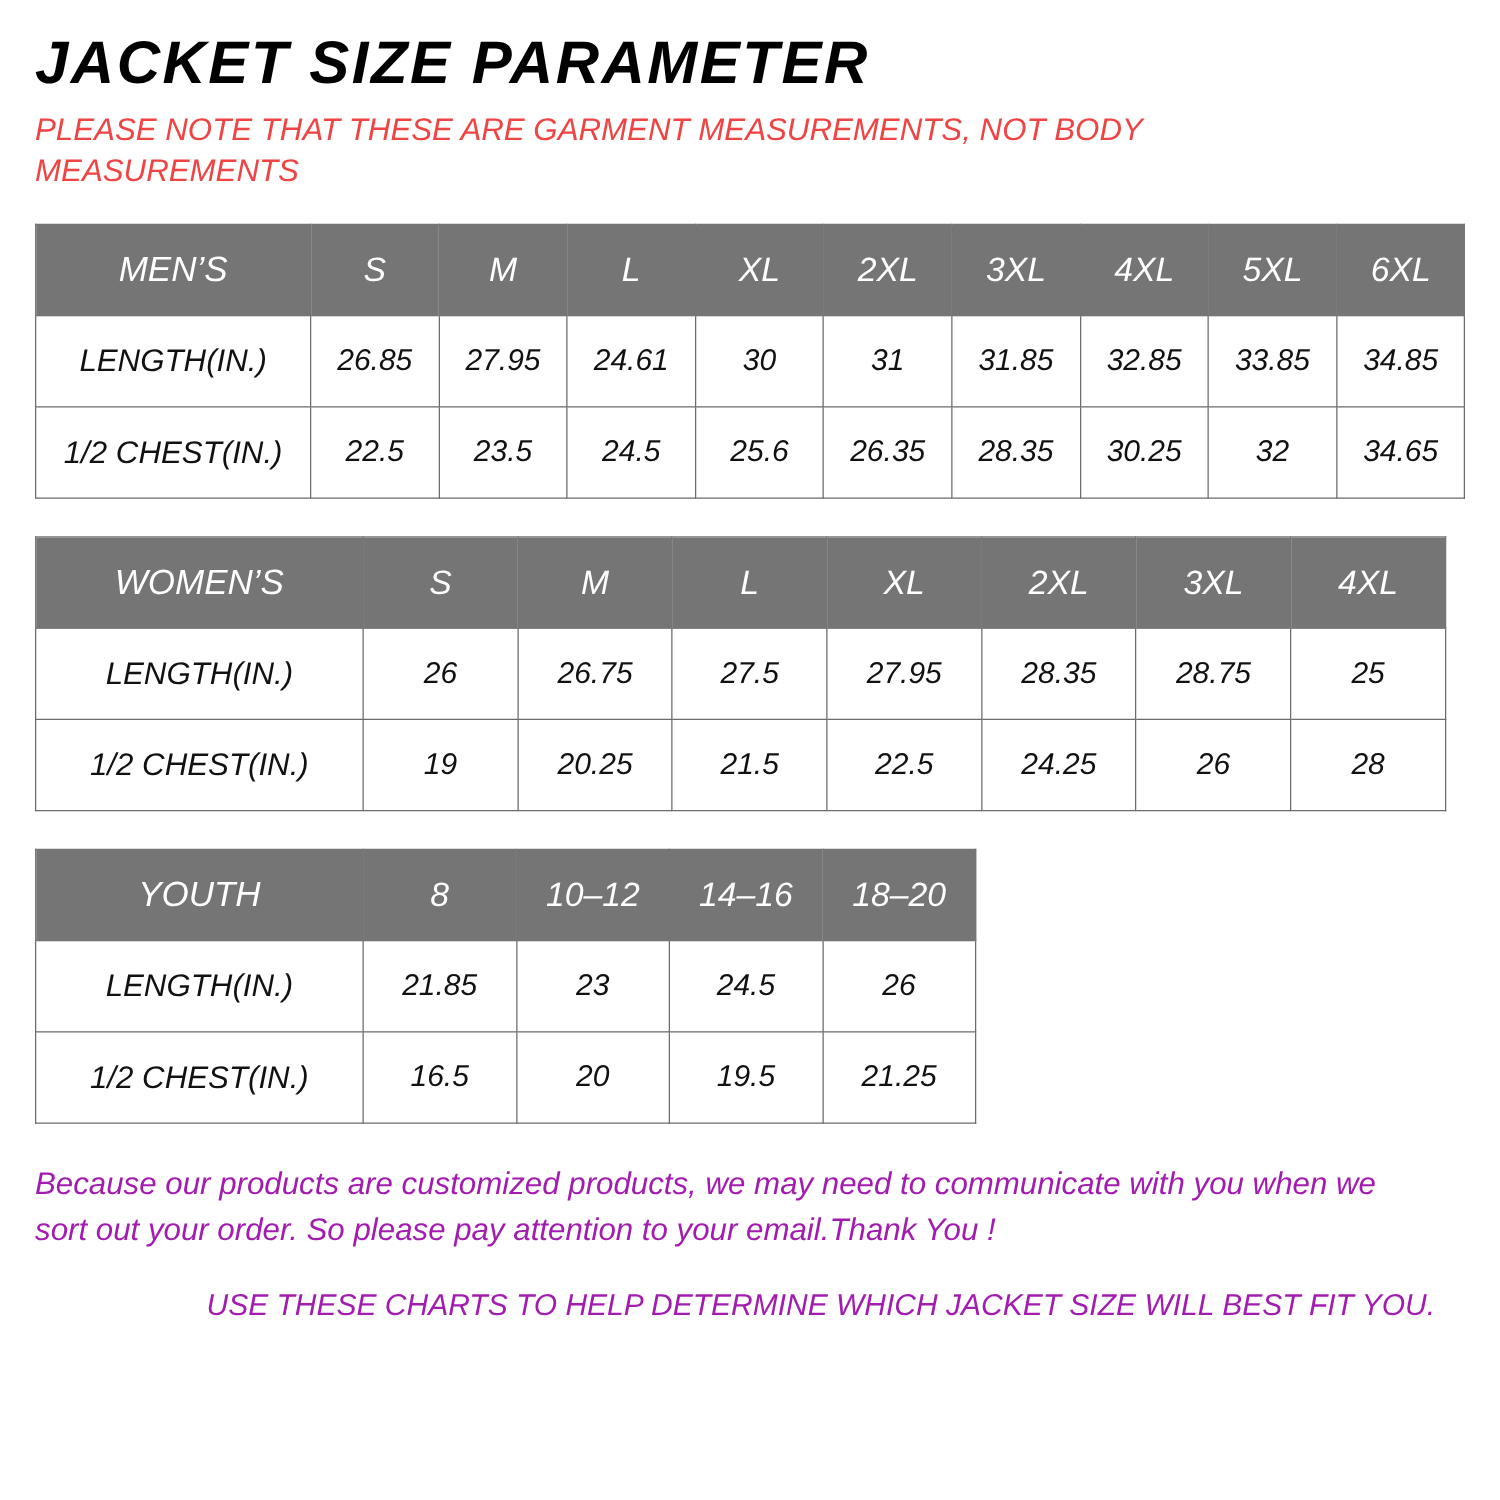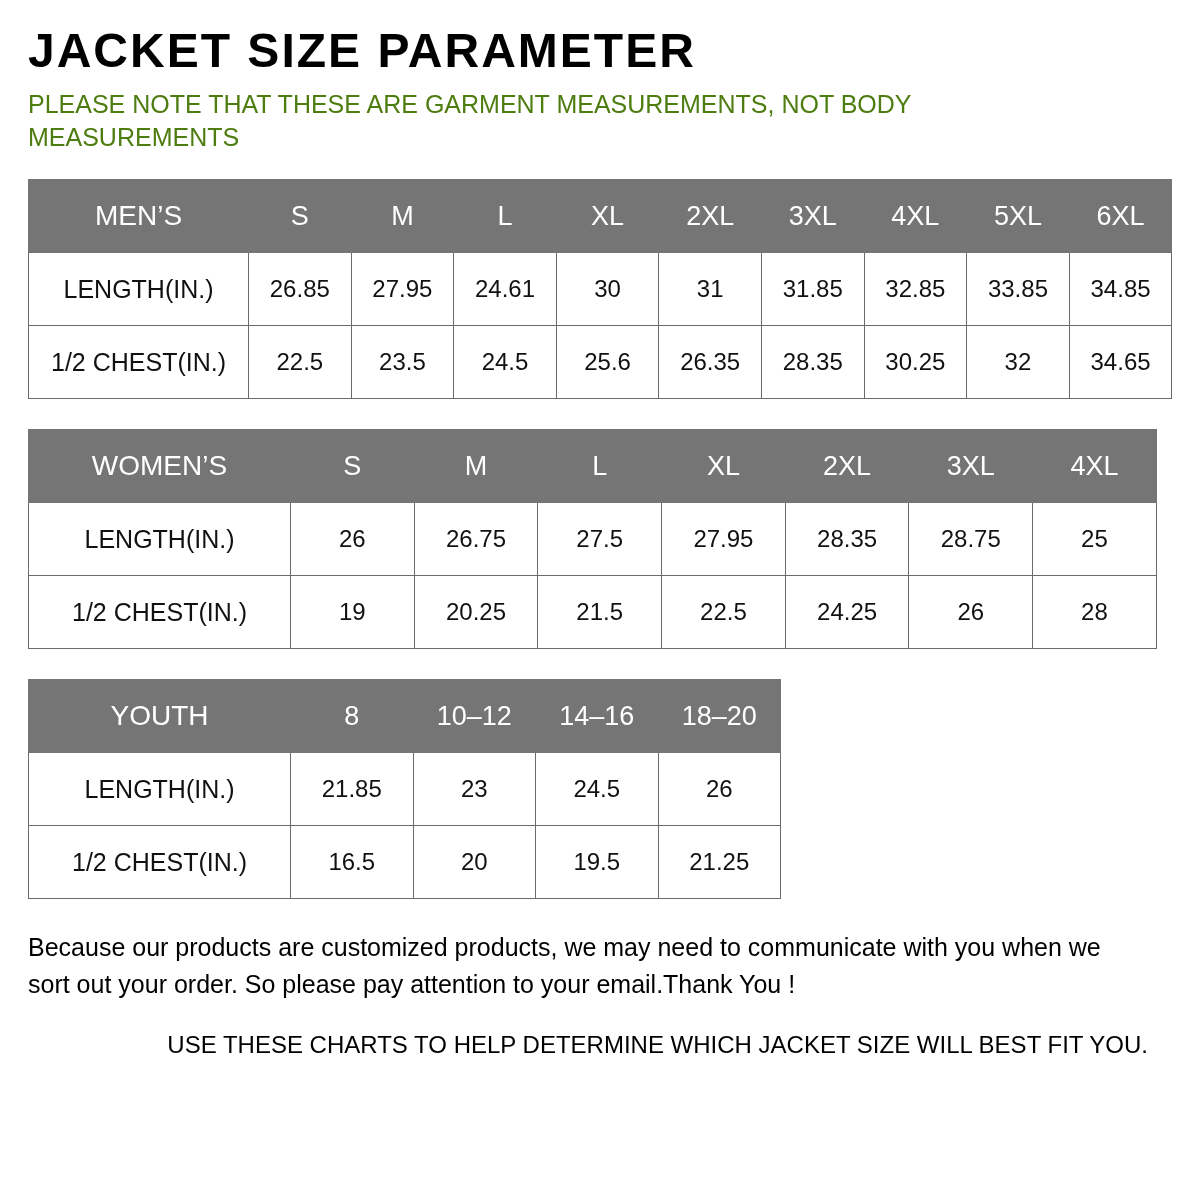--- a/index.html
+++ b/index.html
@@ -12,31 +12,32 @@
     height: 1200px;
     font-family: "Liberation Sans", sans-serif;
     color: #000000;
     position: relative;
     overflow: hidden;
   }
   .page {
     padding: 26px 28px 0 28px;
     box-sizing: border-box;
     width: 1200px;
+    font-style: italic;
   }
   .title {
     font-size: 48px;
     font-weight: bold;
     letter-spacing: 2px;
     margin: 0 0 12px 0;
     line-height: 1.05;
     color: #000;
   }
   .note {
-    color: #4d7c0f;
+    color: #ef4444;
     font-size: 25px;
     line-height: 1.30;
     margin: 0 0 26px 0;
     max-width: 960px;
   }
   table.size {
     border-collapse: collapse;
     table-layout: fixed;
     margin-bottom: 30px;
   }
@@ -69,21 +70,21 @@
   
   .women { width: 1128px; }
   .women col.c0 { width: 262px; }
   .women col.cx { width: 123.7px; }
   
   .youth { width: 752px; }
   .youth col.c0 { width: 262px; }
   .youth col.cx { width: 122.5px; }
 
   .footer-note {
-    color: #000000;
+    color: #a21caf;
     font-size: 25px;
     line-height: 1.45;
     max-width: 1120px;
     margin: 4px 0 0 0;
   }
   .footer-note.second {
     margin-top: 26px;
     font-size: 24px;
     text-align: right;
   }

